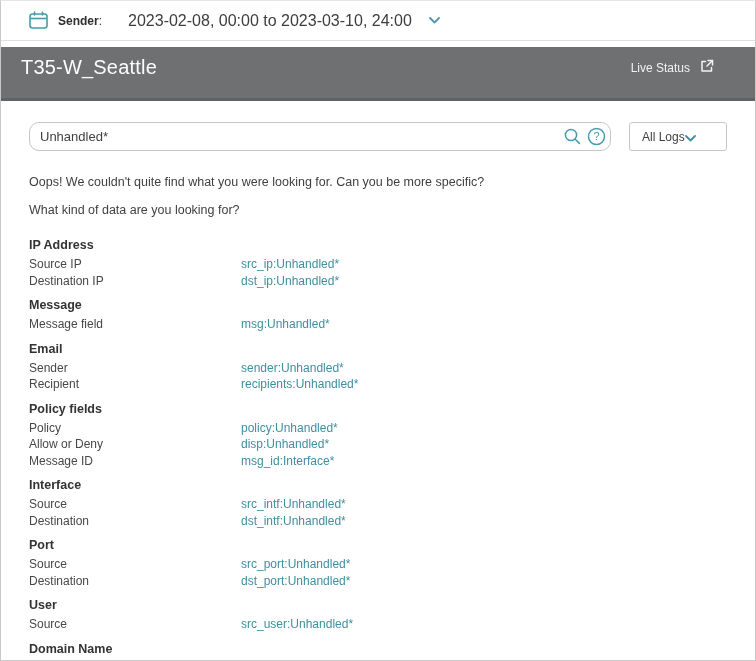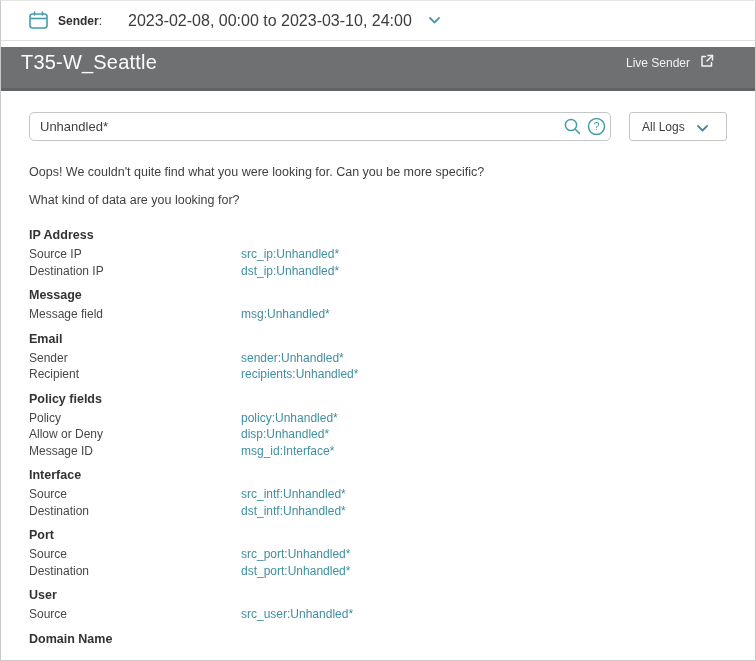--- a/index.html
+++ b/index.html
@@ -31,21 +31,21 @@
   .date-bar .cal-icon svg { display: block; }
   .date-label { font-size: 12px; color: #3a3a3a; }
   .date-label b { font-weight: bold; color: #2f2f2f; }
   .date-range { font-size: 16px; color: #3d3d3d; margin-left: 17px; }
   .date-chevron { margin-left: 8px; display: flex; align-items: center; cursor: pointer; }
 
   .bar-gap { height: 6px; background: #ffffff; }
 
   
   .header {
-    height: 44px;
+    height: 54px;
     background: #6e7072;
     border-bottom: 3px solid #606264;
     display: flex;
     align-items: center;
     justify-content: space-between;
     padding: 0 40px 10px 20px;
   }
   .header-title {
     font-size: 20px;
     font-weight: normal;
@@ -70,21 +70,21 @@
   }
   .search-box {
     position: relative;
     width: 582px;
     height: 29px;
   }
   .search-input {
     width: 100%;
     height: 100%;
     border: 1px solid #c6c6c6;
-    border-radius: 5px;
+    border-radius: 10px;
     padding: 0 56px 0 10px;
     font-family: "Liberation Sans", sans-serif;
     font-size: 13px;
     color: #3f3f3f;
     outline: none;
   }
   .search-icons {
     position: absolute;
     right: 5px;
     top: 0;
@@ -96,21 +96,20 @@
   .search-icons .ibtn { display: flex; align-items: center; cursor: pointer; }
 
   .logs-select {
     width: 98px;
     height: 29px;
     border: 1px solid #c6c6c6;
     border-radius: 3px;
     background: #ffffff;
     display: flex;
     align-items: center;
-    justify-content: space-between;
     padding: 0 18px 0 12px;
     cursor: pointer;
   }
   .logs-select-value { font-size: 12px; color: #3d3d3d; }
 
   .msg { font-size: 12.5px; color: #3f3f3f; }
   .msg-notfound { margin-top: 24px; }
   .msg-prompt { margin-top: 14px; }
 
   
@@ -159,21 +158,21 @@
         <path d="M1 1 L5.5 5.5 L10 1" stroke="#459cad" stroke-width="1.8" stroke-linecap="round" stroke-linejoin="round"></path>
       </svg>
     </span>
   </div>
 
   <div class="bar-gap"></div>
 
   <div class="header">
     <div class="header-title">T35-W_Seattle</div>
     <div class="live-status">
-      <span class="live-status-label">Live Sender</span>
+      <span class="live-status-label">Live Status</span>
       <span>
         <svg width="16" height="16" viewBox="0 0 16 16" fill="none">
           <path d="M6.5 3.5 H3 V13 H12.5 V9.5" stroke="#f2f2f2" stroke-width="1.5" stroke-linecap="round" stroke-linejoin="round"></path>
           <path d="M9 2.5 H13.5 V7" stroke="#f2f2f2" stroke-width="1.5" stroke-linecap="round" stroke-linejoin="round"></path>
           <path d="M13.5 2.5 L8 8" stroke="#f2f2f2" stroke-width="1.5" stroke-linecap="round"></path>
         </svg>
       </span>
     </div>
   </div>
 

